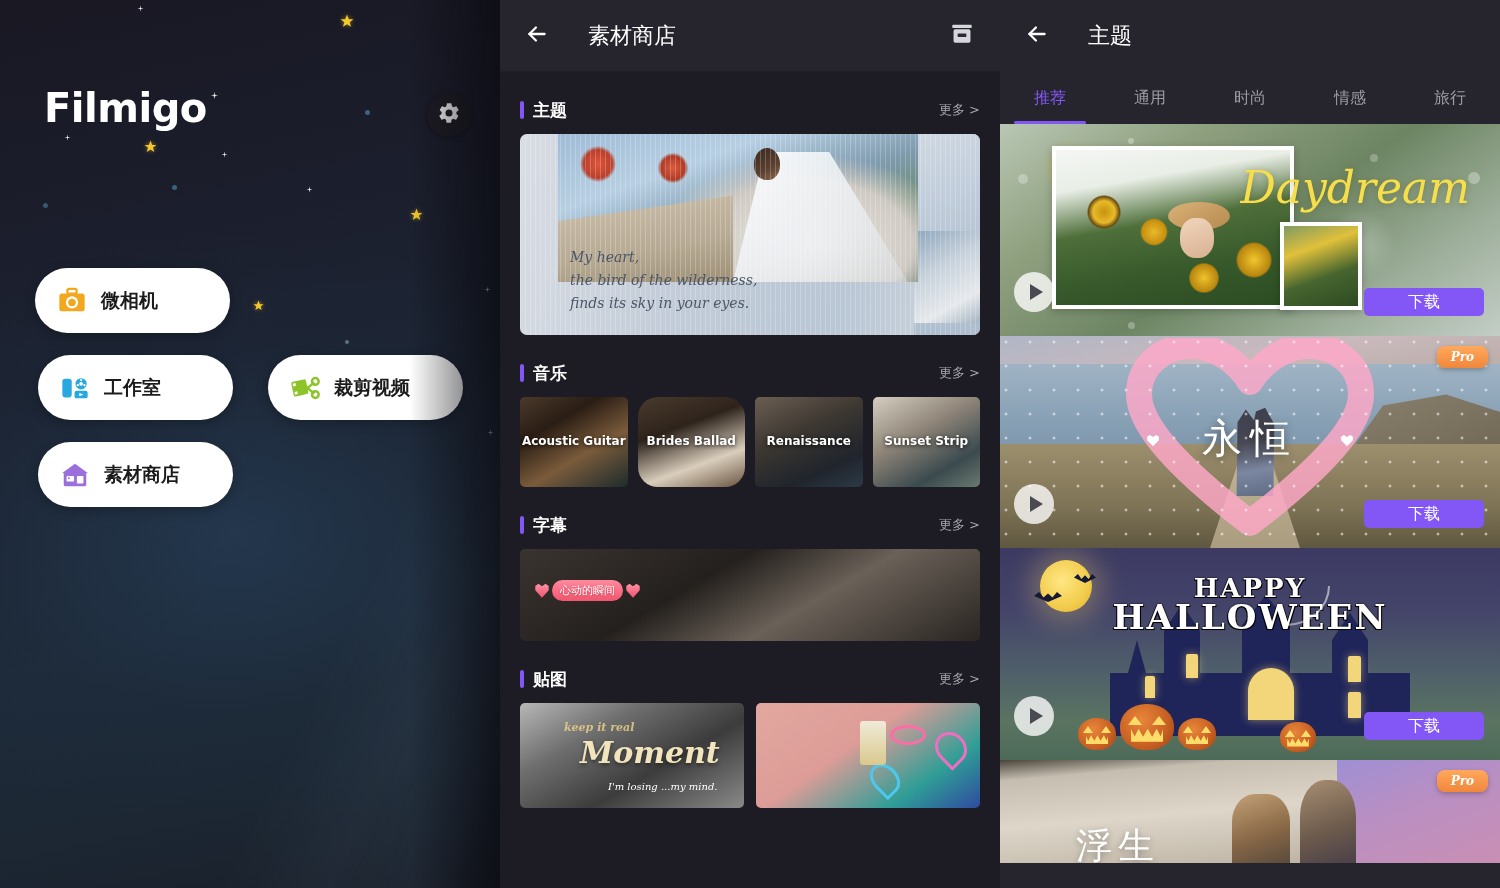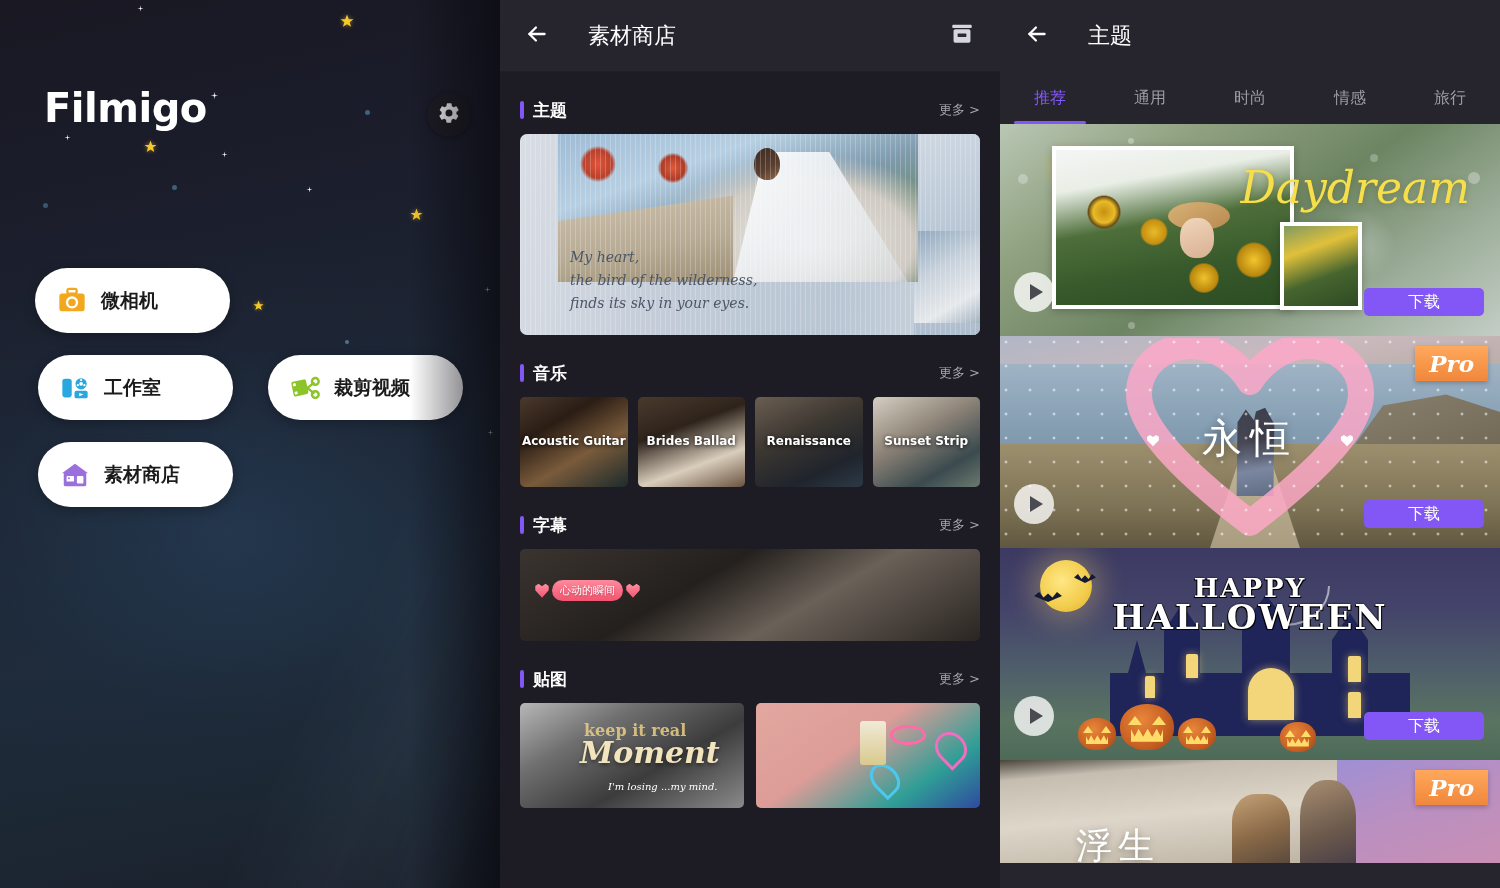--- a/index.html
+++ b/index.html
@@ -201,21 +201,21 @@
     flex: 1; height: 90px; border-radius: 5px; position: relative; overflow: hidden; cursor: pointer;
   }
   .mc-label {
     position: absolute; inset: 0; display: flex; align-items: center; justify-content: center;
     text-align: center; padding: 0 0;
     color: #fff; font-size: 12px; font-weight: 700; line-height: 1.15;
     text-shadow: 0 1px 4px rgba(0,0,0,0.85);
     font-family: "DejaVu Sans", sans-serif;
   }
   .mc1 { background: linear-gradient(150deg,#4b392c 0%,#2a1d14 30%,#7a5b3b 62%,#1d2b2c 100%); }
-  .mc2 { background: linear-gradient(160deg,#4a3a2d 0%,#2e231b 35%,#d9cdbc 70%,#6a5340 100%); }
+  .mc2 { background: linear-gradient(160deg,#4a3a2d 0%,#2e231b 35%,#d9cdbc 70%,#6a5340 100%); border-radius: 20px; }
   .mc3 { background: linear-gradient(155deg,#6b5e52 0%,#3c3731 40%,#20242c 75%,#2c3a46 100%); }
   .mc4 { background: linear-gradient(150deg,#d6cec2 0%,#8e8478 40%,#3b4a4e 75%,#6a7a6f 100%); }
 
   .sub-row { display: flex; gap: 12px; padding: 0 20px; }
   .sub-card { flex: 1; height: 92px; border-radius: 5px; position: relative; overflow: hidden; cursor: pointer; }
   .sc1 { background: linear-gradient(150deg,#3a3430 0%,#24201d 38%,#6a6158 62%,#2a2522 100%); }
   .sc2 { background: linear-gradient(150deg,#e0d6c6 0%,#c3a883 40%,#8b6b46 75%,#5d4428 100%); }
   .sc-heartband {
     position:absolute; left: 14px; top: 31px; display:flex; align-items:center; gap:2px;
   }
@@ -231,22 +231,22 @@
     color: #fff; font-size: 14px; letter-spacing: 3px;
     text-shadow: 0 1px 5px rgba(0,0,0,0.6);
     font-family: "DejaVu Sans", sans-serif;
   }
 
   .sticker-row { display: flex; gap: 12px; padding: 0 20px; }
   .sticker-card { flex: 1; height: 105px; border-radius: 5px; position: relative; overflow: hidden; cursor: pointer; }
   .stc1 { background: linear-gradient(150deg,#b7b7b7 0%,#6f6f6f 30%,#3c3c3c 62%,#8a8a8a 100%); }
   .stc2 { background: linear-gradient(145deg,#e2a8a0 0%,#dd9c97 42%,#2f9e96 75%,#2f4aa0 100%); }
   .stc1-keep {
-    position: absolute; left: 64px; top: 18px; color: #e8cf86;
-    font-size: 16px; font-weight: 700; 
+    position: absolute; left: 44px; top: 18px; color: #e8cf86;
+    font-size: 11px; font-weight: 700; font-style: italic;
     font-family: "DejaVu Serif", serif; opacity: .85;
   }
   .stc1-moment {
     position: absolute; left: 60px; top: 32px; color: #f2e4bc;
     font-size: 30px; font-style: italic; font-weight: 700;
     font-family: "DejaVu Serif", serif;
     text-shadow: 0 2px 4px rgba(0,0,0,0.45);
   }
   .stc1-sub {
     position: absolute; left: 88px; bottom: 16px; color: #ffffff;
@@ -287,22 +287,22 @@
   .tc-dl {
     position: absolute; right: 16px; bottom: 20px;
     width: 120px; height: 28px; border-radius: 5px;
     background: #8257f5; color: #fff; font-size: 16px;
     display: flex; align-items: center; justify-content: center;
     cursor: pointer; font-family: "DejaVu Sans", sans-serif;
   }
   .tc-pro {
     position: absolute; right: 12px; top: 10px;
     background: linear-gradient(180deg,#ffa85c 0%, #f0873b 100%);
-    color: #fff; font-size: 23px; font-style: italic; font-weight: 700;
-    padding: 4px 14px; border-radius: 0;
+    color: #fff; font-size: 12px; font-style: italic; font-weight: 700;
+    padding: 4px 14px; border-radius: 8px;
     font-family: "DejaVu Serif", serif;
     box-shadow: 0 2px 5px rgba(0,0,0,0.25);
   }
 
   
   .card-daydream {
     background:
       radial-gradient(circle 40px at 70px 44px, rgba(226,180,60,0.55) 0%, rgba(226,180,60,0) 70%),
       radial-gradient(circle 50px at 360px 120px, rgba(200,210,200,0.45) 0%, rgba(200,210,200,0) 70%),
       linear-gradient(145deg,#b9c7b4 0%, #8fa07f 26%, #6d8563 52%, #9eaf9b 78%, #c3cdc6 100%);

